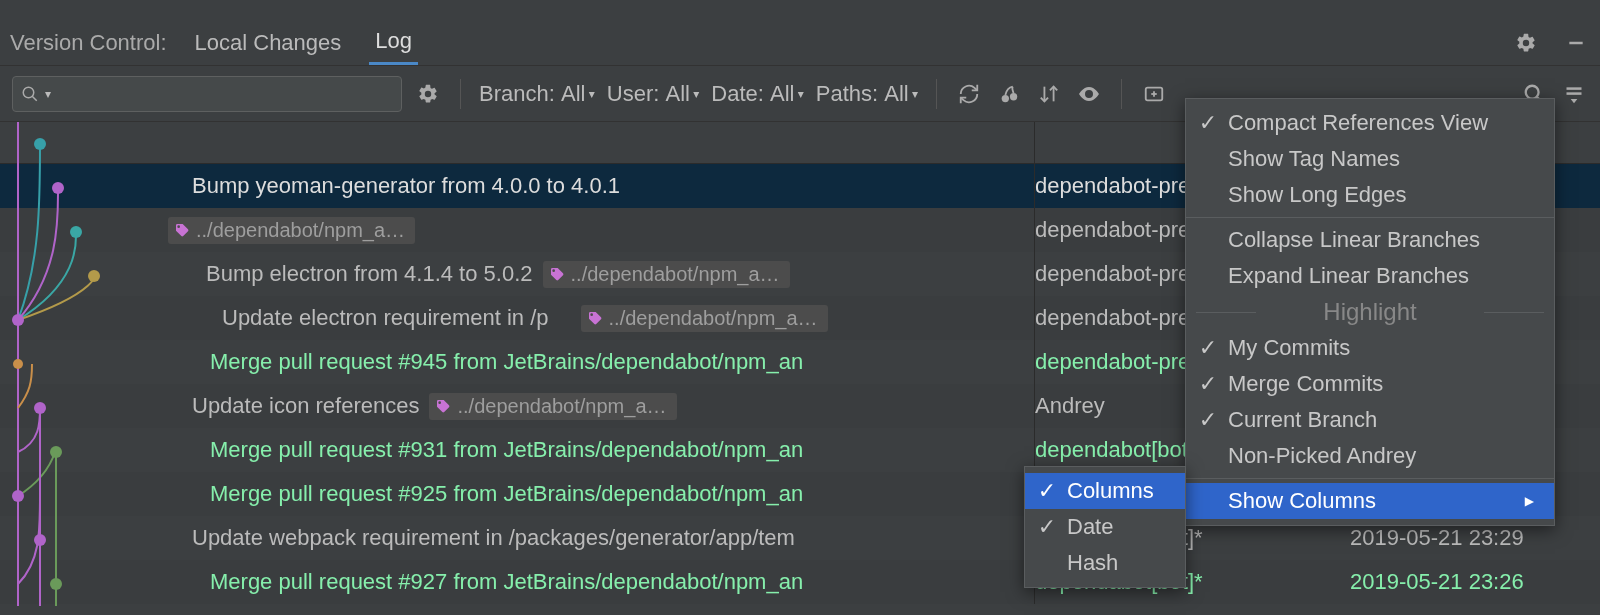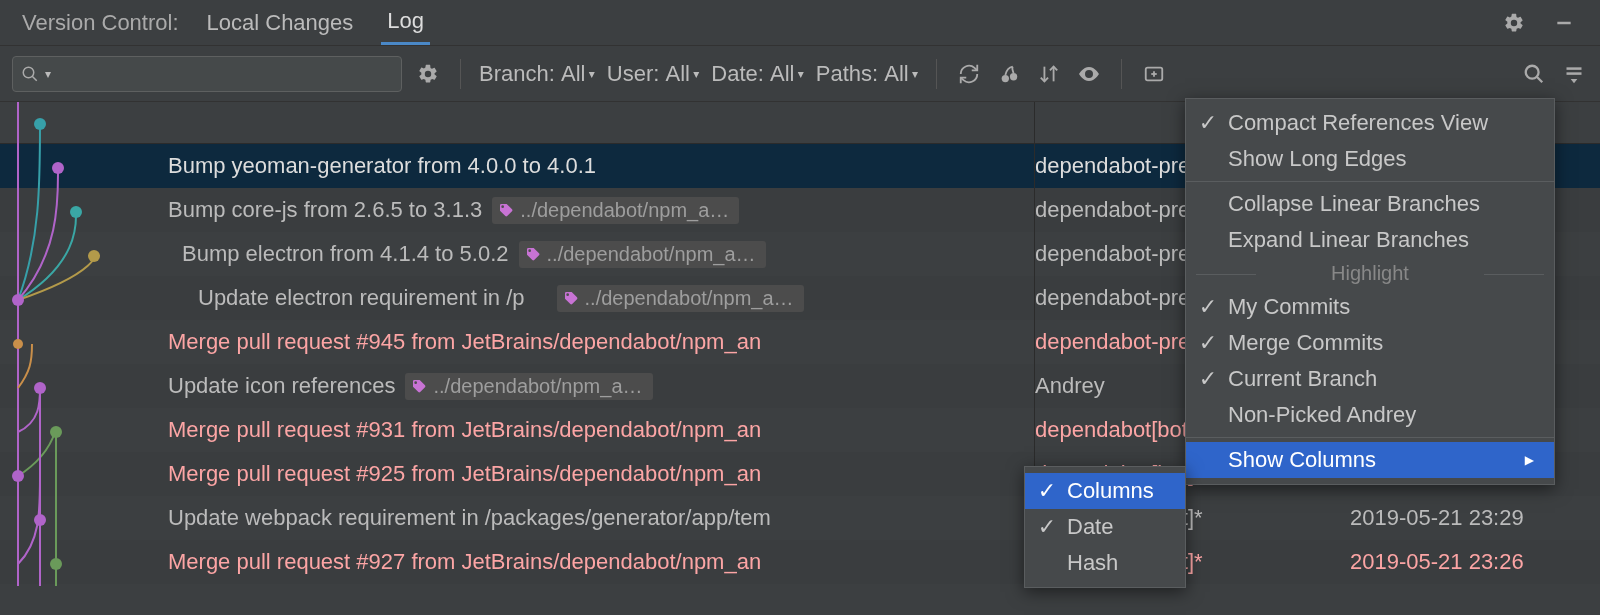--- a/index.html
+++ b/index.html
@@ -10,23 +10,24 @@
     color: #bbbbbb;
     width: 1600px;
     height: 615px;
     overflow: hidden;
     position: relative;
   }
   .topbar {
     display: flex;
     align-items: center;
     height: 46px;
-    padding: 0 22px;
+    padding: 0 10px;
     gap: 22px;
     border-bottom: 1px solid #323232;
+    margin-top: 20px;
   }
   .topbar .label { color: #aaaaaa; }
   .tab { color: #bbbbbb; cursor: pointer; padding: 0 6px; height: 100%; display:flex; align-items:center;}
   .tab.active { border-bottom: 3px solid #4a88c7; color: #dddddd; }
   .spacer { flex: 1; }
   .icon-btn { width: 28px; height: 28px; display:flex; align-items:center; justify-content:center; cursor:pointer;}
   .toolbar {
     display: flex;
     align-items: center;
     height: 56px;
@@ -65,27 +66,27 @@
 
   .rows { position:relative; }
   .row {
     display:flex;
     height: 44px;
     align-items:center;
     font-size: 22px;
   }
   .row.alt { background:#3a3d3f; }
   .row.sel { background:#0d293e; color:#dddddd; }
-  .row.merge { color:#fca5a5; }
+  .row.merge { color:#86efac;padding-left:18px; }
   .msg {
     white-space:nowrap; overflow:hidden; text-overflow:ellipsis;
     display:flex; align-items:center; gap:10px;
     padding-right:10px;
   }
-  .msg-text { overflow:hidden; text-overflow:ellipsis; white-space:nowrap; }
+  .msg-text { overflow:hidden; text-overflow:ellipsis; white-space:nowrap;margin-left:24px; }
   .tag-chip {
     display:inline-flex; align-items:center;
     background:#4c4c4c; color:#9e9e9e;
     padding: 2px 10px 2px 6px; border-radius:3px;
     font-size:20px;
     white-space:nowrap;
     flex-shrink:0;
   }
   .tag-chip svg { margin-right:6px; }
   .author { white-space:nowrap; overflow:hidden; text-overflow:ellipsis; padding-right:6px;}
@@ -110,21 +111,21 @@
     height: 36px;
     padding: 0 20px 0 12px;
     gap: 10px;
     color:#c8c8c8;
     cursor:pointer;
     white-space:nowrap;
   }
   .popup .item .chk { width:20px; display:inline-block; text-align:center; color:#c8c8c8;}
   .popup .item.sel { background:#2f65ca; color:#ffffff; }
   .popup .item.sel .chk { color:#ffffff;}
-  .popup .hdr { text-align:center; color:#888; font-size:20px; padding:4px 0; position:relative;}
+  .popup .hdr { text-align:center; color:#888; font-size:24px; padding:4px 0; position:relative;}
   .popup .hdr::before, .popup .hdr::after {
     content:""; position:absolute; top:50%; height:1px; background:#5a5d5f; width:60px;
   }
   .popup .hdr::before { left:10px; }
   .popup .hdr::after { right:10px; }
   .popup .div { height:1px; background:#5a5d5f; margin:4px 0;}
   .arrow-r { margin-left:auto; }
   .chev { font-size:12px; }
   .col-sep { width:1px; background:#2b2b2b; align-self:stretch;}
 </style>
@@ -245,21 +246,20 @@
         <div class="msg-col msg" style="padding-left: 3px;">
           <span class="msg-text">Bump yeoman-generator from 4.0.0 to 4.0.1</span>
         </div>
         <div class="col-sep"></div>
         <div class="author-col author">dependabot-preview[bot]*</div>
         <div class="date-col date"></div>
       </div>
       <div class="row alt">
         <div class="graph-col"></div>
         <div class="msg-col msg" style="padding-left: 3px;">
-          <span class="msg-text">Bump core-js from 2.6.5 to 3.1.3</span>
           <span class="tag-chip"><svg width="16" height="16" viewBox="0 0 24 24" fill="#c873d4">
               <path d="M21 11l-8-8H5a2 2 0 0 0-2 2v8l8 8a2 2 0 0 0 2.8 0l7.2-7.2a2 2 0 0 0 0-2.8zM7 9a2 2 0 1 1 0-4 2 2 0 0 1 0 4z"></path>
             </svg>../dependabot/npm_a…</span>
         </div>
         <div class="col-sep"></div>
         <div class="author-col author">dependabot-preview[bot]*</div>
         <div class="date-col date"></div>
       </div>
       <div class="row">
         <div class="graph-col"></div>
@@ -375,20 +375,24 @@
   </svg>
 </div>
 
 <div class="popup" style="left:1185px; top:98px; width:370px;" id="popup-main">
     <div class="item">
       <span class="chk">✓</span>
       <span>Compact References View</span>
     </div>
     <div class="item">
       <span class="chk"></span>
+      <span>Show Tag Names</span>
+    </div>
+    <div class="item">
+      <span class="chk"></span>
       <span>Show Long Edges</span>
     </div>
     <div class="div"></div>
     <div class="item">
       <span class="chk"></span>
       <span>Collapse Linear Branches</span>
     </div>
     <div class="item">
       <span class="chk"></span>
       <span>Expand Linear Branches</span>

